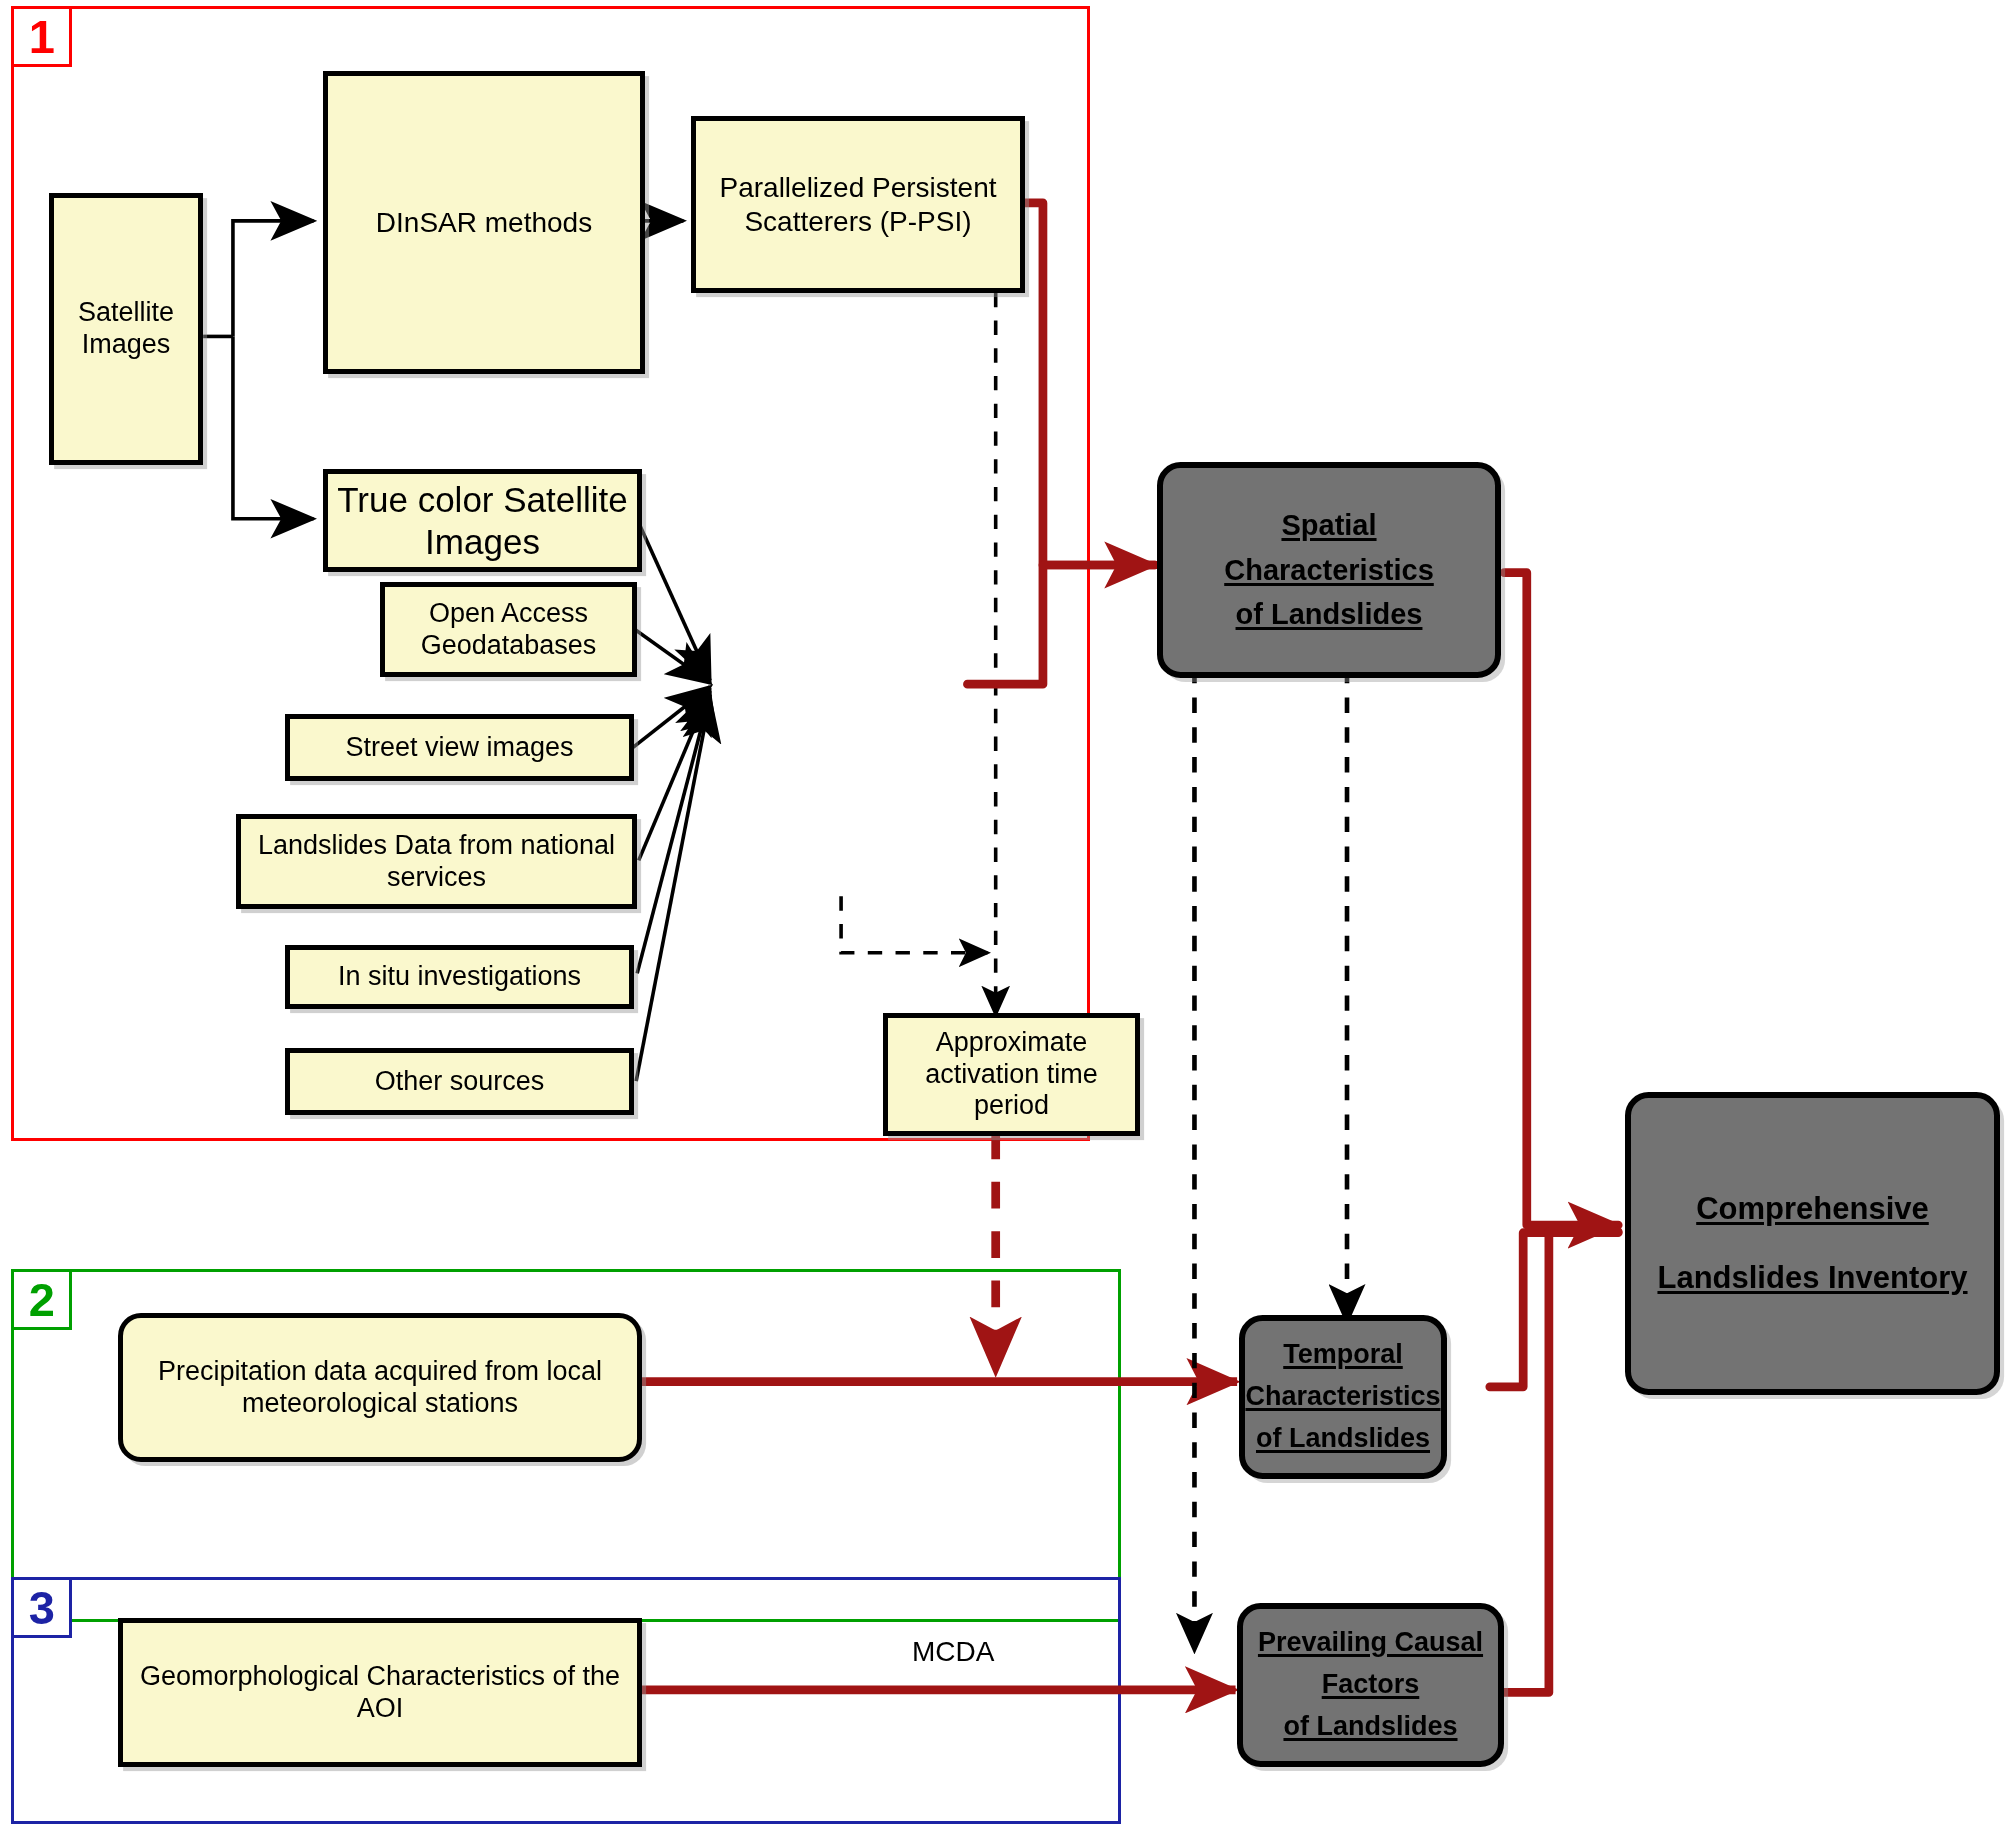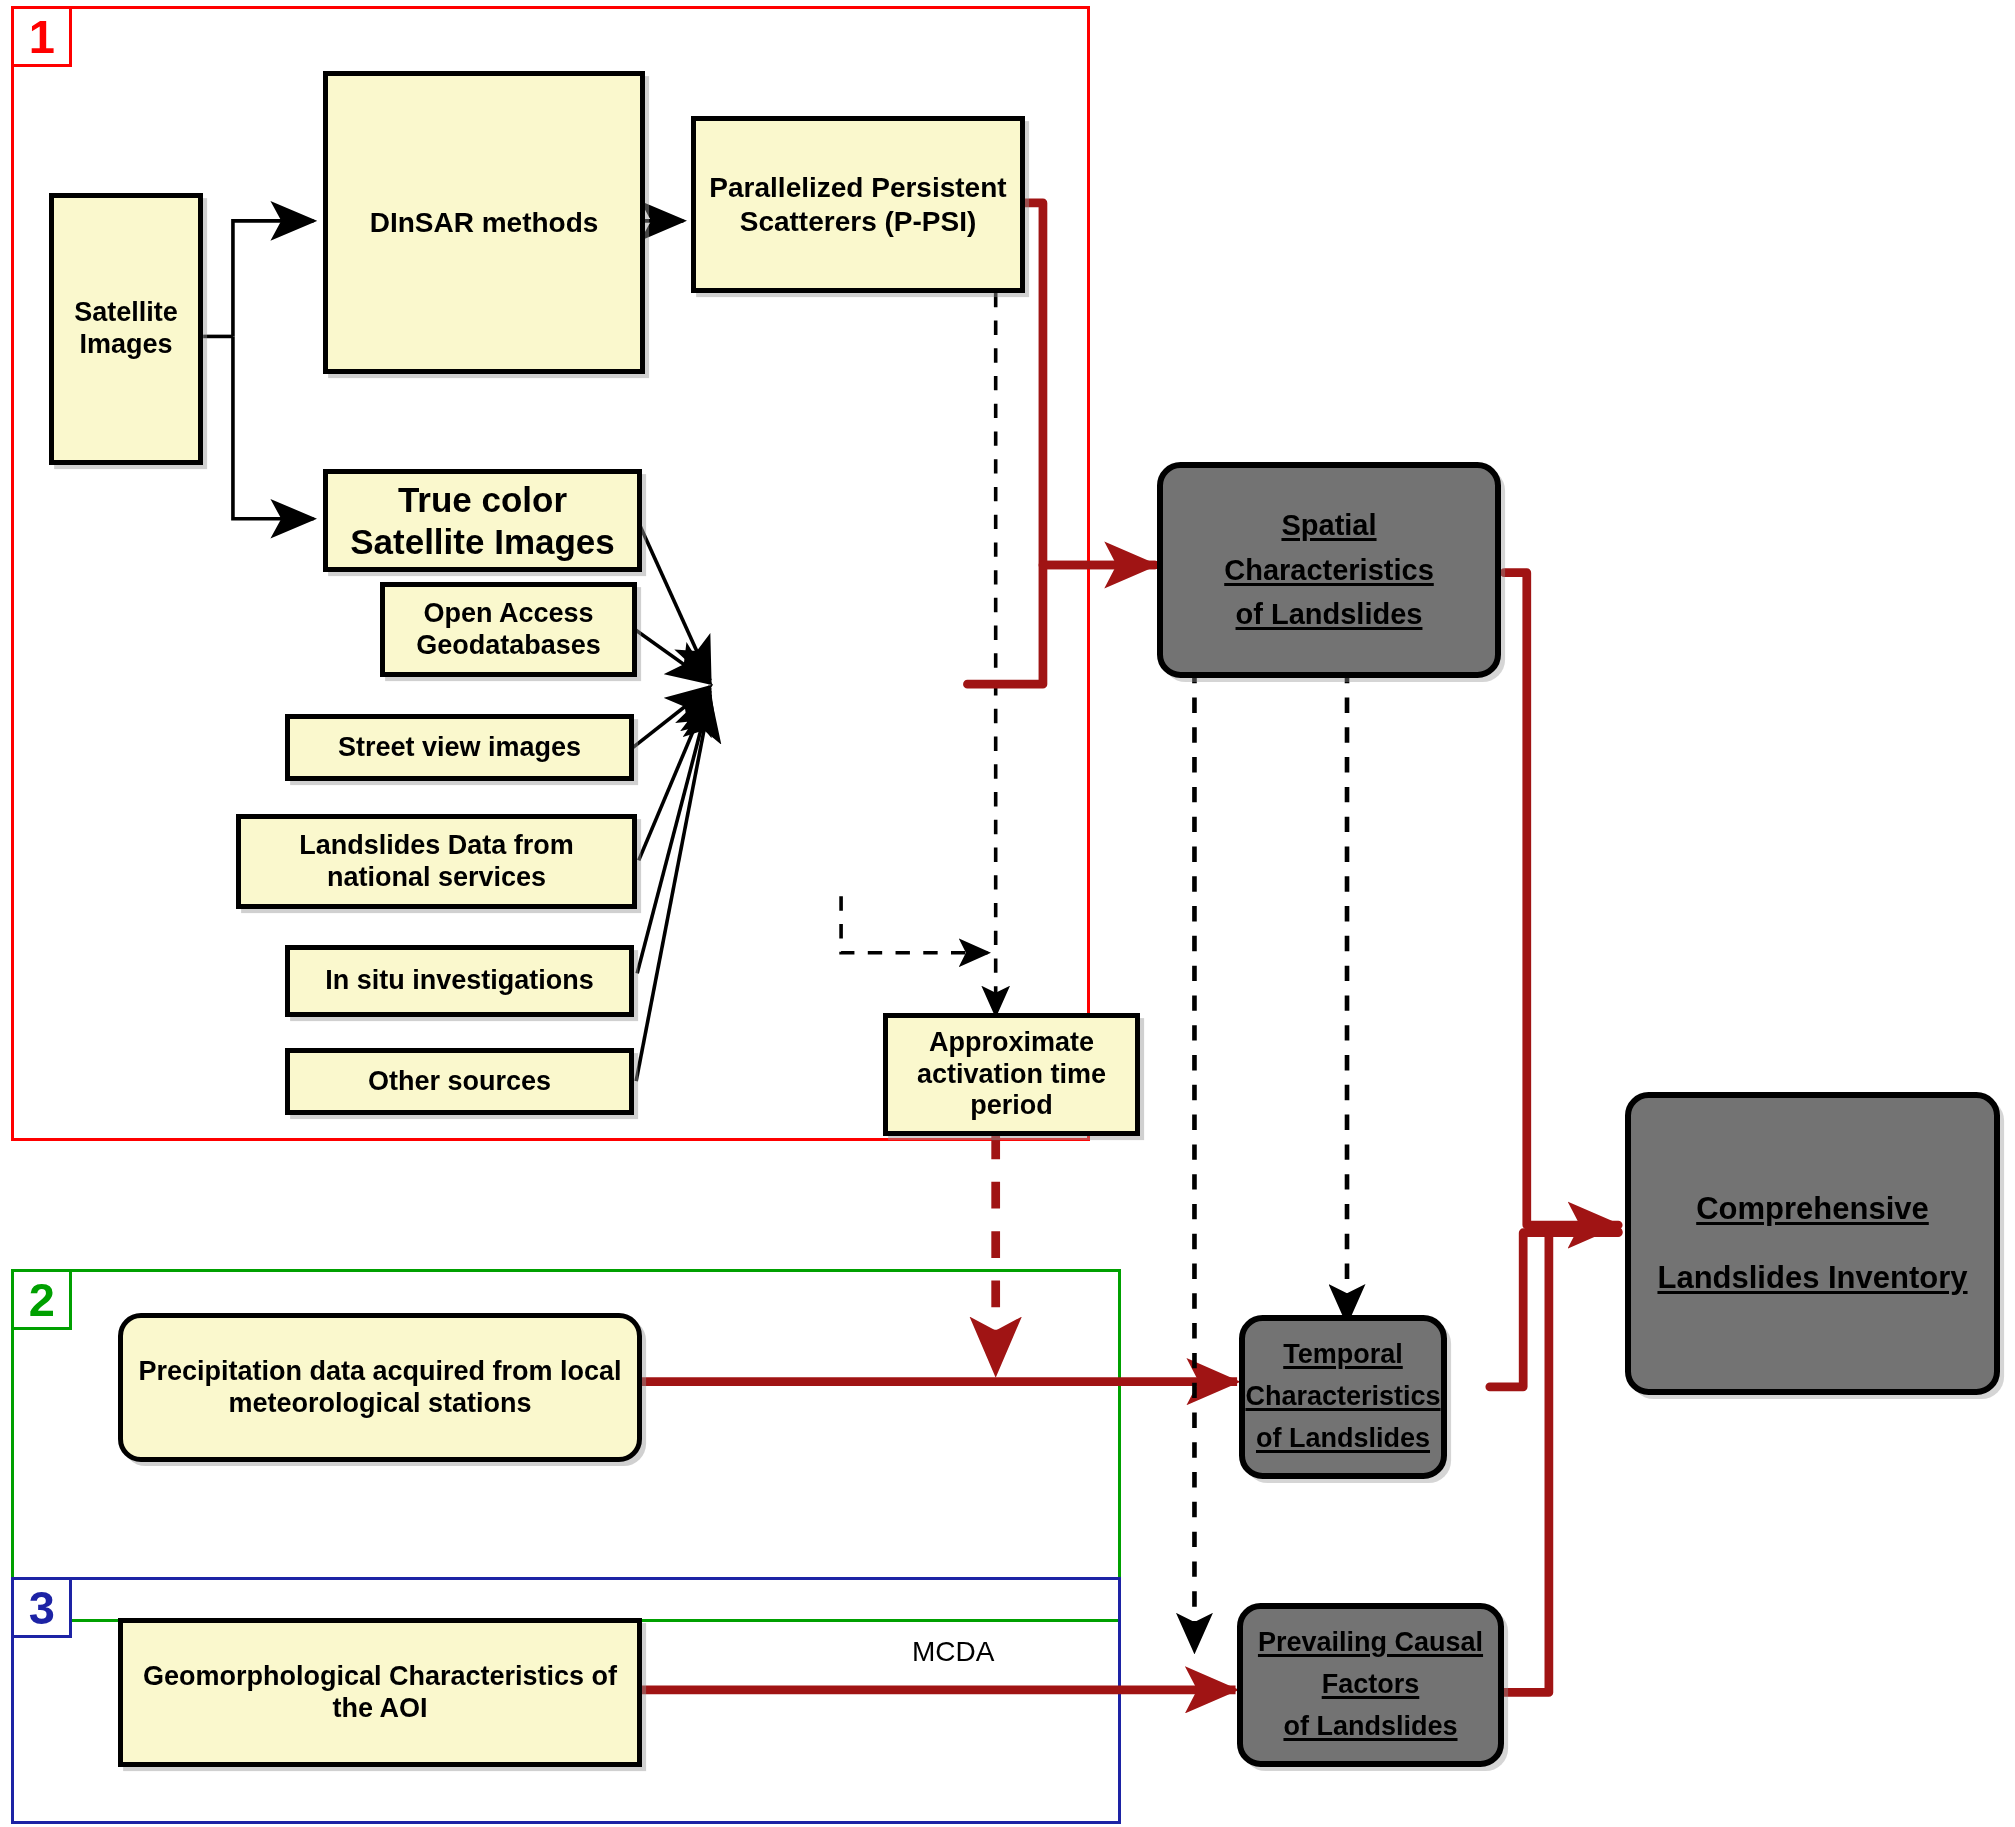--- a/index.html
+++ b/index.html
@@ -27,21 +27,21 @@
   .frame-tag.green{border:3.1px solid #00a000;color:#00a000;}
   .frame-tag.blue{border:3.1px solid #1d23a5;color:#1d23a5;}
 
   
   .ybox{
     position:absolute;box-sizing:border-box;
     background:#faf8cd;
     border:5.7px solid #000000;
     display:flex;align-items:center;justify-content:center;
     text-align:center;
-    font-weight:bold;color:#000;
+    font-weight:normal;color:#000;
     line-height:1.18;
     padding:2.1px 5.1px;
     box-shadow:4.6px 4.6px 0 -0.5px rgba(150,150,150,.45);
   }
   
   .gbox{
     position:absolute;box-sizing:border-box;
     background:#737373;
     border:6.7px solid #000000;
     border-radius:23.6px;
@@ -135,21 +135,21 @@
   <div class="ybox" style="left:691px;top:116px;width:334px;height:177px;font-size:28px;">Parallelized Persistent Scatterers (P-PSI)</div>
 
   <div class="ybox" style="left:323px;top:469px;width:319px;height:103px;font-size:35px;">True color Satellite Images</div>
 
   <div class="ybox" style="left:285px;top:714px;width:349px;height:67px;font-size:27px;">Street view images</div>
 
   <div class="ybox" style="left:380px;top:582px;width:257px;height:95px;font-size:27px;">Open Access Geodatabases</div>
 
   <div class="ybox" style="left:236px;top:814px;width:401px;height:95px;font-size:27px;">Landslides Data from national services</div>
 
-  <div class="ybox" style="left:285px;top:945px;width:349px;height:72px;font-size:27px;">In situ investigations</div>
+  <div class="ybox" style="left:285px;top:945px;width:349px;height:64px;font-size:27px;">In situ investigations</div>
 
   <div class="ybox" style="left:285px;top:1048px;width:349px;height:67px;font-size:27px;">Other sources</div>
 
 
   <div class="ybox" style="left:863px;top:1013px;width:257px;height:123px;font-size:27px;margin-left:20px;">Approximate activation time period</div>
 
   <div class="ybox" style="left:118px;top:1313px;width:524px;height:149px;font-size:27px;border-radius:23px;">Precipitation data acquired from local meteorological stations</div>
 
   <div class="ybox" style="left:118px;top:1618px;width:524px;height:149px;font-size:27px;">Geomorphological Characteristics of the AOI</div>
 

